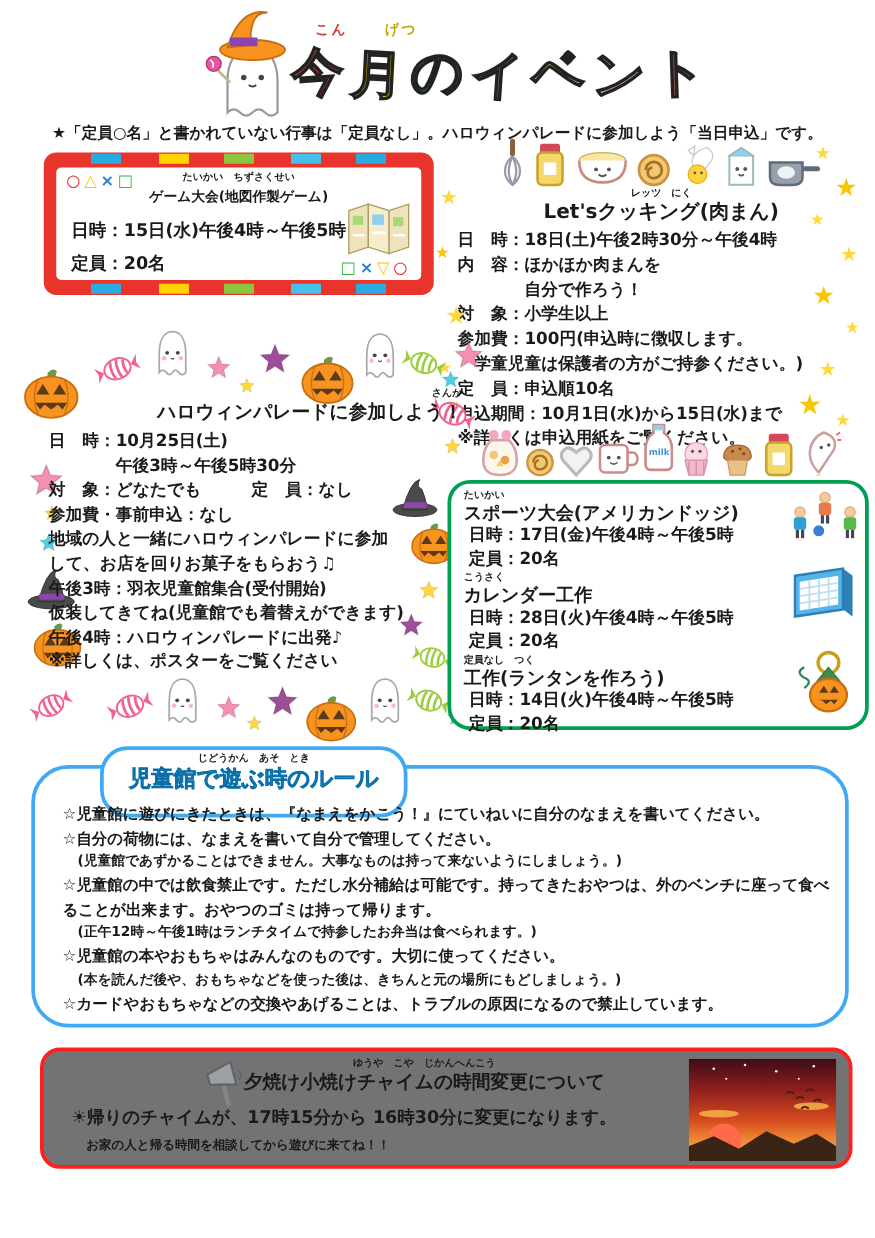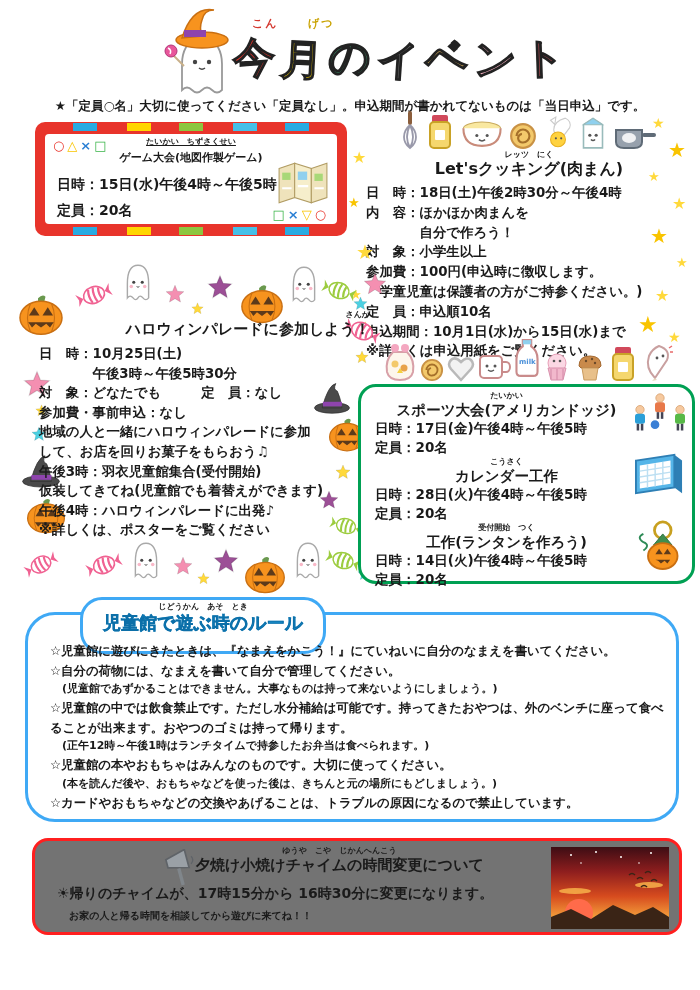--- a/index.html
+++ b/index.html
@@ -17,21 +17,21 @@
   .game-box{position:absolute;left:35px;top:122px;width:312px;height:114px;
         background:#e8342b;border-radius:10px;padding:0;}
   .game-strip{position:absolute;left:10px;right:10px;height:8px;
         background:repeating-linear-gradient(90deg,transparent 0 28px,#29abe2 28px 52px,
         transparent 52px 82px,#ffd500 82px 106px,transparent 106px 134px,#8cc63f 134px 158px,
         transparent 158px 188px,#45c0e8 188px 212px);}
   .game-inner{position:absolute;left:8px;top:10px;right:8px;bottom:10px;background:#fff;
         border:2px solid #e8342b;border-radius:6px;}
   .sym-row{font-size:13px;letter-spacing:3px;font-weight:800;}
   .game-title{position:absolute;left:0;top:3px;width:100%;text-align:center;}
-  .game-title .furi-s{display:block;font-size:8px;line-height:9px;text-decoration:underline;}
+  .game-title .furi-s{display:block;font-size:8px;line-height:9px;}
   .game-title .tt{font-size:11px;line-height:17px;}
   .game-line{position:absolute;left:12px;font-size:14px;}
   
   .sec-title{text-align:center;}
   .furi-s{font-size:8px;line-height:9px;display:block;font-weight:700;}
   .tt{font-weight:800;}
   
   .cook{position:absolute;left:358px;top:108px;width:342px;}
   .icon-row{display:flex;justify-content:center;align-items:flex-end;gap:5px;height:42px;}
   .cook .sec-title .tt{font-size:16px;}
@@ -43,21 +43,21 @@
   .hallo-title{position:absolute;left:0;top:52px;width:100%;text-align:right;}
   .hallo-title .tt{font-size:15px;}
   .hallo-lines{position:absolute;left:24px;top:86px;}
   .hallo-lines div{font-size:13.4px;line-height:19.6px;white-space:nowrap;}
   .dec{position:absolute;}
   
   .food-row{position:absolute;left:358px;top:338px;width:340px;display:flex;
         justify-content:center;align-items:flex-end;gap:3px;height:44px;}
   .green-box{position:absolute;left:358px;top:384px;width:337px;height:200px;
         border:3px solid #00a053;border-radius:18px;background:#fff;padding:4px 10px;box-sizing:border-box;}
-  .ev-title{text-align:center;margin-right:40px;}
+  .ev-title{margin-right:40px;}
   .ev-title .tt{font-size:14.5px;line-height:16px;}
   .ev-line{font-size:13.5px;line-height:19px;padding-left:4px;white-space:nowrap;}
   
   .rules-box{position:absolute;left:25px;top:612px;width:654px;height:210px;
         border:3px solid #3fa9f5;border-radius:30px;background:#fff;box-sizing:border-box;}
   .rules-badge{position:absolute;left:52px;top:-18px;background:#fff;border:3px solid #3fa9f5;
         border-radius:22px;padding:2px 20px 16px 20px;text-align:center;}
   .rules-badge .tt{font-size:18px;color:#1f9cdd;-webkit-text-stroke:.5px #0c6fa8;white-space:nowrap;}
   .rules-list{position:absolute;left:22px;top:26px;right:10px;}
   .rule{font-size:12.4px;line-height:19.6px;white-space:nowrap;}
@@ -258,21 +258,21 @@
   <div class="main-title">
     <span style="transform: rotate(-4deg); color: rgb(232, 52, 43);">今</span>
     <span style="transform: rotate(3deg) translateY(2px); color: rgb(249, 212, 0);">月</span>
     <span style="transform: rotate(-3deg); color: rgb(58, 158, 110);">の</span>
     <span style="transform: rotate(4deg) translateY(2px); color: rgb(107, 107, 107);">イ</span>
     <span style="transform: rotate(-3deg); color: rgb(246, 197, 95);">ベ</span>
     <span style="transform: rotate(3deg) translateY(2px); color: rgb(242, 174, 191);">ン</span>
     <span style="transform: rotate(-2deg); color: rgb(174, 75, 82);">ト</span>
   </div>
 
-  <div class="note-line">★「定員○名」大切に使ってください「定員なし」。申込期間が書かれてないものは「当日申込」です。</div>
+  <div class="note-line">★「定員○名」と書かれていない行事は「定員なし」。ハロウィンパレードに参加しよう「当日申込」です。</div>
 
   <div class="game-box">
     <div class="game-strip" style="top:1px"></div>
     <div class="game-strip" style="bottom:1px"></div>
     <div class="game-inner">
       <div class="abs sym-row" style="left:8px;top:4px">
         <span style="color: rgb(232, 52, 43);">○</span><span style="color: rgb(249, 196, 0);">△</span><span style="color: rgb(42, 127, 212);">×</span><span style="color: rgb(60, 181, 74);">□</span>
       </div>
       <div class="game-title">
         <span class="furi-s">たいかい　ちずさくせい</span>
@@ -511,21 +511,21 @@
     </div>
     <div class="ev-line">日時：17日(金)午後4時～午後5時</div>
     <div class="ev-line">定員：20名</div>
     <div class="ev-title">
       <span class="furi-s">こうさく</span>
       <span class="tt">カレンダー工作</span>
     </div>
     <div class="ev-line">日時：28日(火)午後4時～午後5時</div>
     <div class="ev-line">定員：20名</div>
     <div class="ev-title">
-      <span class="furi-s">受付開始　つく</span>
+      <span class="furi-s">定員なし　つく</span>
       <span class="tt">工作(ランタンを作ろう)</span>
     </div>
     <div class="ev-line">日時：14日(火)午後4時～午後5時</div>
     <div class="ev-line">定員：20名</div>
     <svg class="abs" style="right:2px;top:4px" width="60" height="44">
         <use href="#sym-players"></use>
       </svg>
     <svg class="abs" style="right:6px;top:64px" width="54" height="48">
         <use href="#sym-calendar"></use>
       </svg>

